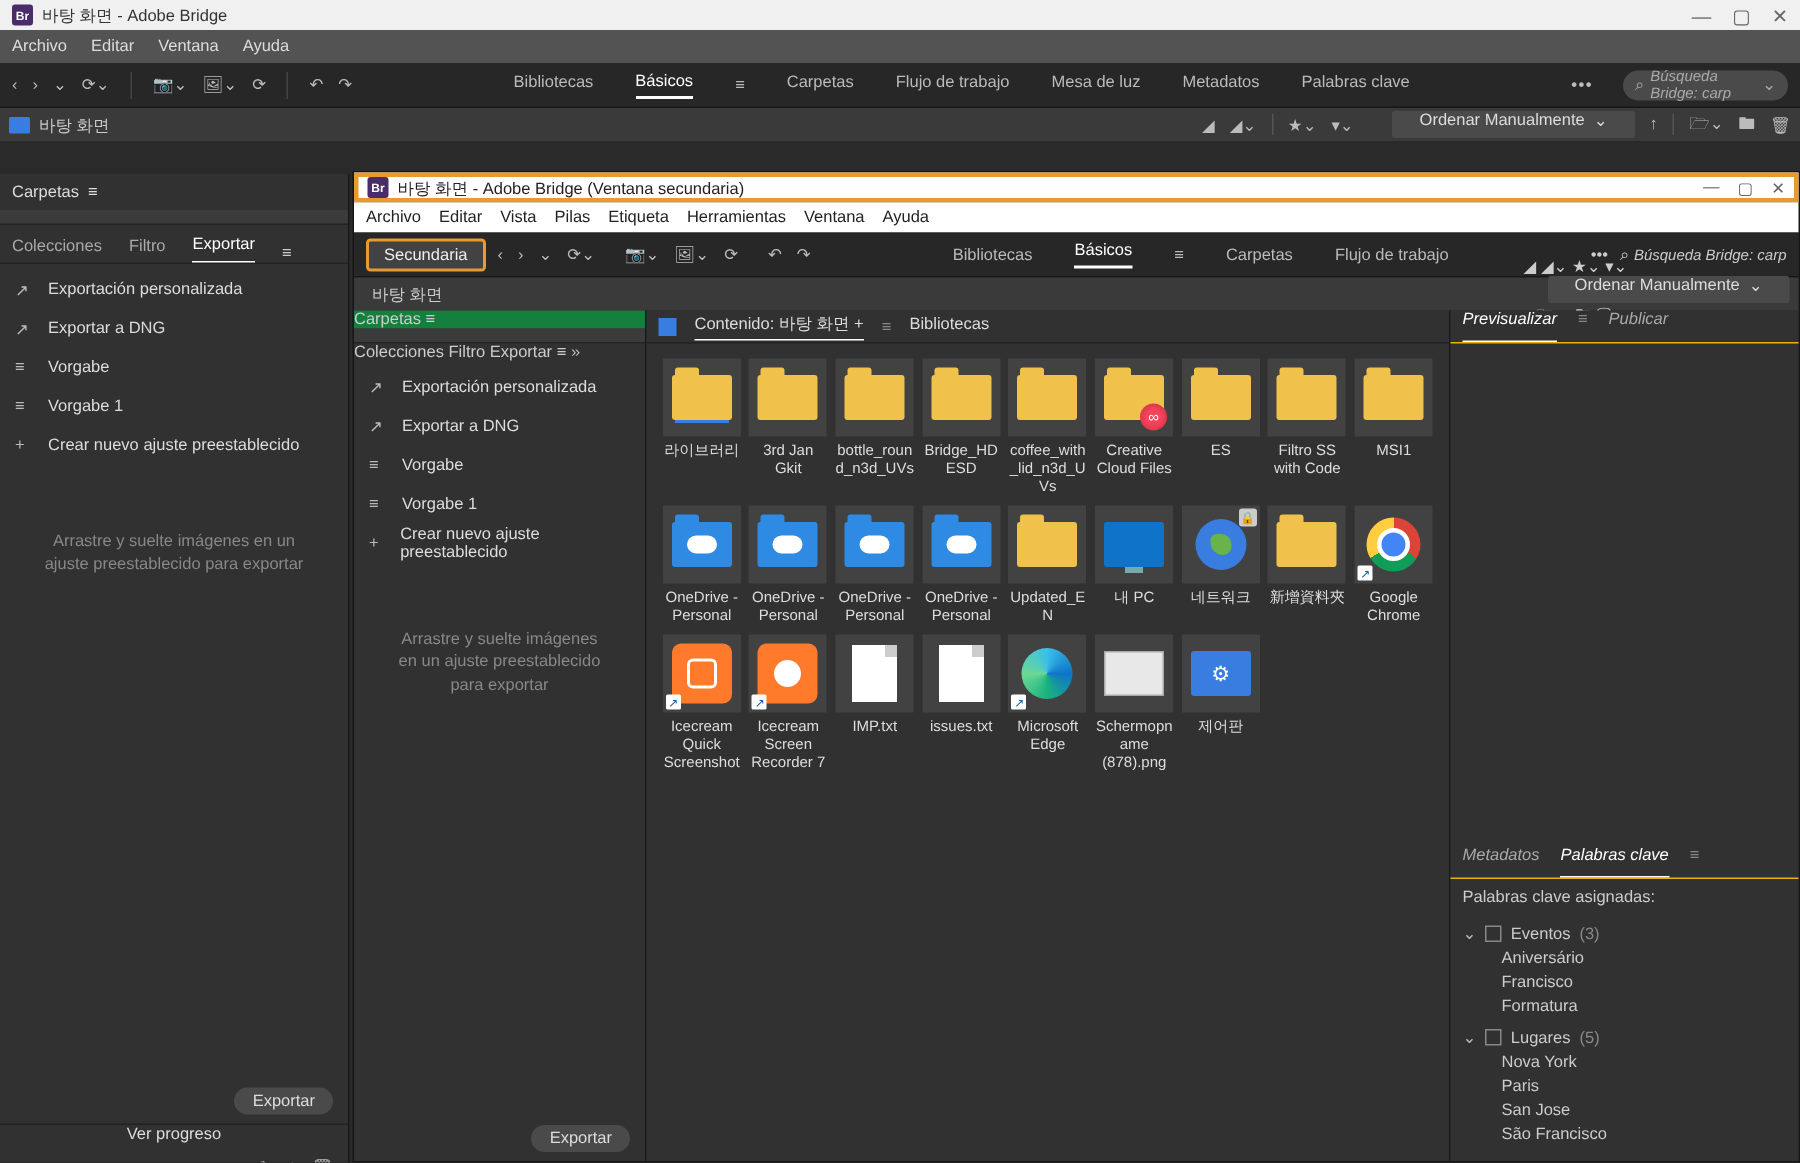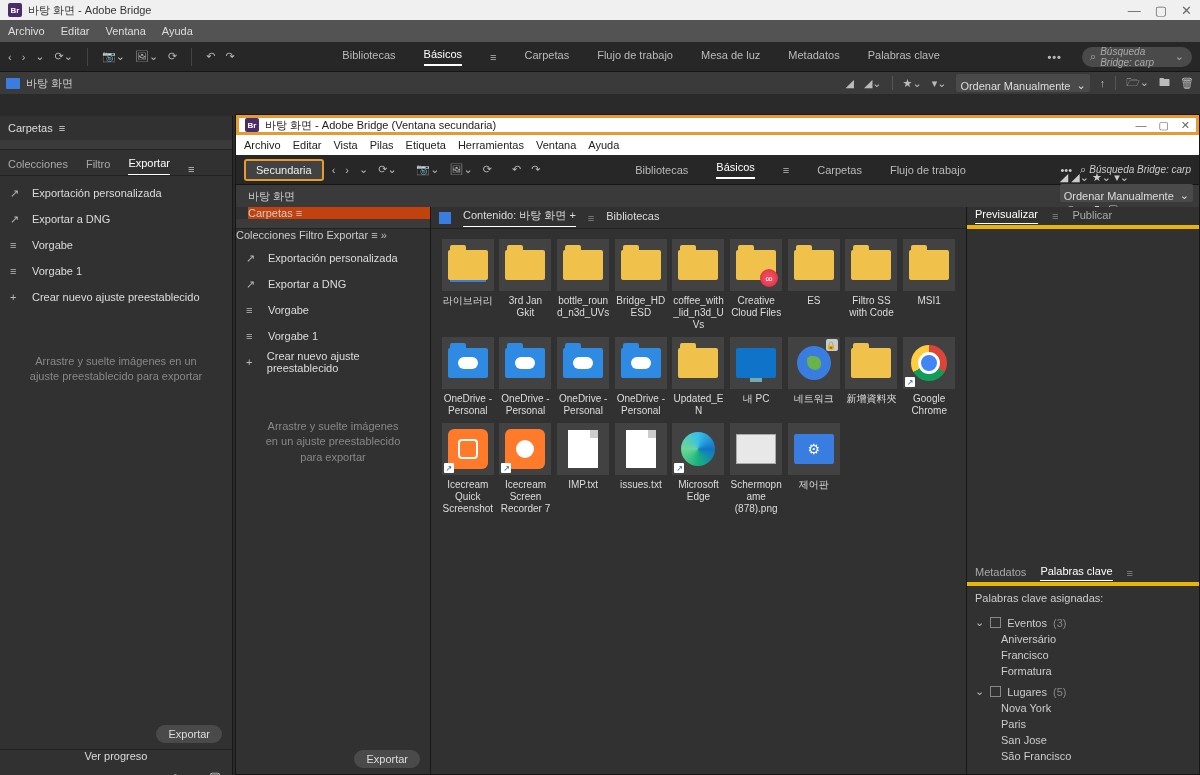--- a/index.html
+++ b/index.html
@@ -16,21 +16,21 @@
 .toolbar .workspace-tabs { margin-left: auto; margin-right: auto; display: flex; gap: 28px; align-items:center;}
 .toolbar .workspace-tabs .ws { color: #bbb; cursor:pointer; padding-bottom:4px;}
 .toolbar .workspace-tabs .ws.active { color: #fff; border-bottom: 2px solid #fff; }
 .toolbar .workspace-tabs .ham { color: #bbb;}
 .toolbar .more { color:#bbb; letter-spacing:1px; font-weight:bold;}
 .toolbar .search-box { margin-left: 12px; background:#4a4a4a; border-radius:10px; height:20px; width:110px; display:flex; align-items:center; padding:0 8px; color:#aaa; gap:4px;}
 .toolbar .search-box .drop { margin-left:auto;}
 .pathbar { height: 22px; background: #3a3a3a; display: flex; align-items: center; padding: 0 6px; gap: 6px;}
 .pathbar .path-icon { width:14px; height:11px; background:#3a7de0; border-radius:1px;}
 .pathbar .right-icons { margin-left:auto; display:flex; gap:10px; align-items:center; color:#bbb;}
-.sort-select { background:#4a4a4a; color:#ddd; height:18px; padding:0 4px; display:flex; align-items:flex-end; gap:6px; border-radius:2px;}
+.sort-select { background:#4a4a4a; color:#ddd; height:18px; padding:0 18px; display:flex; align-items:flex-start; gap:6px; border-radius:2px;margin-left:16px;}
 .left-col { position:absolute; left:0; top:116px; width:233px; bottom:0; background:#313131; border-right:1px solid #181818; display:flex; flex-direction:column;}
 .left-col .carpetas-hdr { height:24px; display:flex; align-items:center; padding:0 8px; gap:6px; background:#313131; color:#ddd; }
 .left-col .tabs-row { height:26px; display:flex; align-items:flex-end; padding:0 8px; gap:18px; border-bottom:1px solid #222;}
 .left-col .tabs-row .t { color:#aaa; padding-bottom:5px; cursor:pointer;}
 .left-col .tabs-row .t.active { color:#fff; border-bottom:1px solid #fff;}
 .export-list { padding:4px 0;}
 .export-list .item { height:26px; display:flex; align-items:center; padding:0 10px; gap:8px; color:#ddd; cursor:pointer;}
 .export-list .item .ic { width:14px; color:#bbb; }
 .drop-hint { color:#888; text-align:center; padding:40px 28px; line-height:1.4;}
 .export-btn-row { margin-top:auto; padding:6px 10px; display:flex; justify-content:flex-end;}
@@ -81,21 +81,21 @@
 .monitor-icon::after { content:""; position:absolute; bottom:-4px; left:14px; width:12px; height:4px; background:#7aa;}
 .globe-icon { width:34px; height:34px; border-radius:50%; background:#3a7de0; display:flex; align-items:center; justify-content:center;}
 .globe-icon::before { content:""; width:14px; height:14px; background:#6ab34a; border-radius:30% 50% 40% 60%;}
 .chrome-icon { width:36px; height:36px; border-radius:50%; background: conic-gradient(#db4437 0 120deg, #0f9d58 120deg 240deg, #ffcd40 240deg 360deg); display:flex; align-items:center; justify-content:center;}
 .chrome-icon::before { content:""; width:16px; height:16px; border-radius:50%; background:#4285f4; border:3px solid #fff;}
 .png-thumb { width:40px; height:30px; background:#e8e8e8; border:1px solid #aaa;}
 .ctrl-panel { width:40px; height:30px; background:#3a7de0; border-radius:2px; display:flex; align-items:center; justify-content:center; color:#fff; font-size:14px;}
 .shortcut-arrow { position:absolute; bottom:2px; left:2px; width:10px; height:10px; background:#fff; color:#1a5fb4; font-size:8px; display:flex; align-items:center; justify-content:center; border-radius:1px;}
 .cc-badge { position:absolute; bottom:4px; right:4px; width:18px; height:18px; border-radius:50%; background:radial-gradient(#f0455a 40%, #d02838 100%); display:flex; align-items:center; justify-content:center; color:#fff; font-size:10px;}
 .lock-badge { position:absolute; top:2px; right:2px; width:12px; height:12px; background:#ccc; border-radius:2px; color:#333; font-size:8px; display:flex; align-items:center; justify-content:center;}
-.panel-title-row { height:22px; display:flex; align-items:center; padding:0 8px; gap:14px; border-bottom:4px solid #eab308;}
+.panel-title-row { height:22px; display:flex; padding:0 8px; gap:14px; border-bottom:1px solid #eab308;font-style:italic;}
 .panel-title-row .pt { color:#aaa; padding-bottom:3px;}
 .panel-title-row .pt.active { color:#fff; border-bottom:1px solid #fff;}
 .kw-content { padding:6px 8px; font-size:11px;}
 .kw-group { margin:4px 0;}
 .kw-row { display:flex; align-items:center; gap:6px; padding:2px 0; cursor:pointer;}
 .kw-row .tri { color:#bbb;}
 .kw-row .chk { width:11px; height:11px; border:1px solid #888; display:inline-block;}
 .kw-subrow { display:flex; align-items:center; gap:6px; padding:2px 0 2px 20px;}
 .library-folder { width:40px; height:30px; background:#f0c24c; border-radius:2px; position:relative; box-shadow: 0 4px 0 -2px #3a7de0;}
 .library-folder::before { content:""; position:absolute; top:-5px; left:2px; width:16px; height:6px; background:#f0c24c; border-radius:2px 2px 0 0;}
@@ -287,21 +287,21 @@
       <span style="width:1px;height:14px;background:#555;"></span>
       <span>🗁⌄</span>
       <span>🖿</span>
       <span>🗑</span>
     </div>
   </div>
 
   <div class="sw-body">
 
     <div class="sw-left">
-      <div class="carpetas-hdr" style="background:#c2410c;margin-left:12px;">
+      <div class="carpetas-hdr" style="background:#15803d;">
         <span>Carpetas</span>
         <span>≡</span>
       </div>
       <div style="height:10px;border-bottom:1px solid #222;background:#3b3b3b;"></div>
       <div class="tabs-row">
         <span class="t">Colecciones</span>
         <span class="t">Filtro</span>
         <span class="t active">Exportar</span>
         <span class="ham-s">≡</span>
         <span style="margin-left:auto;color:#bbb;">»</span>

